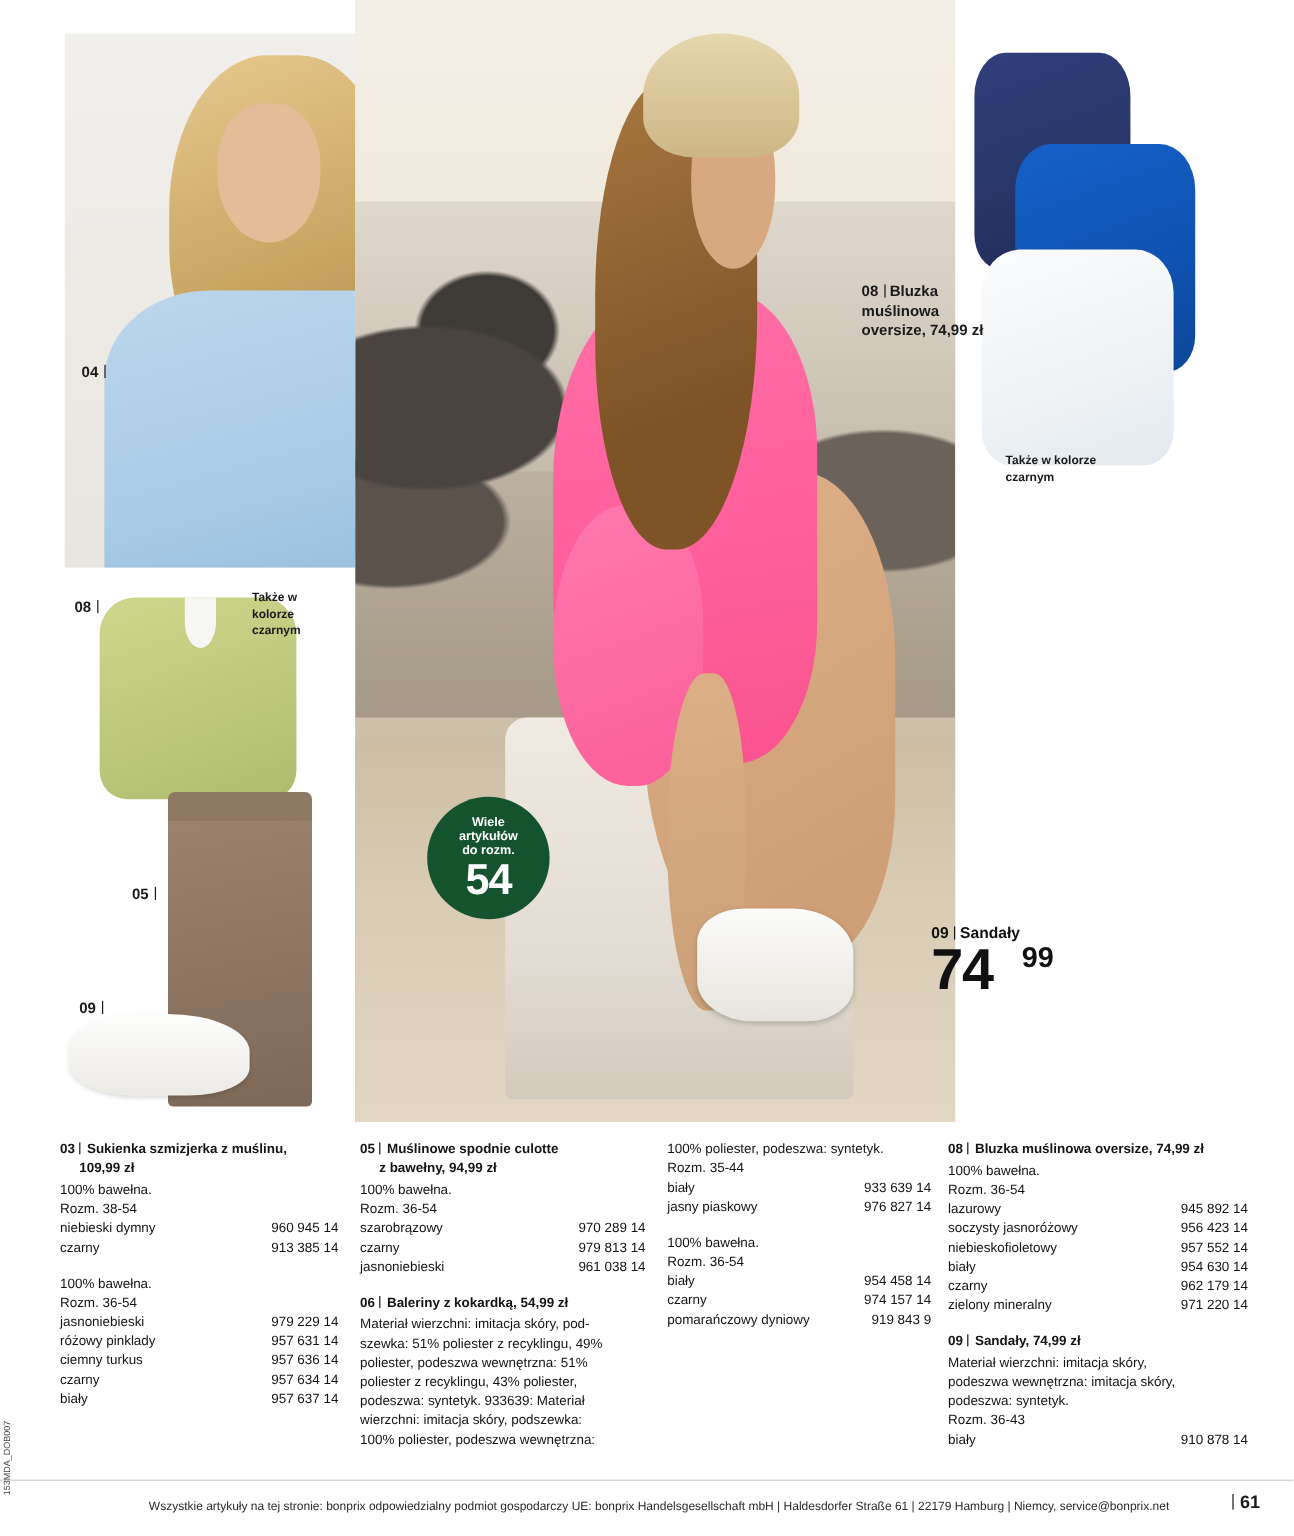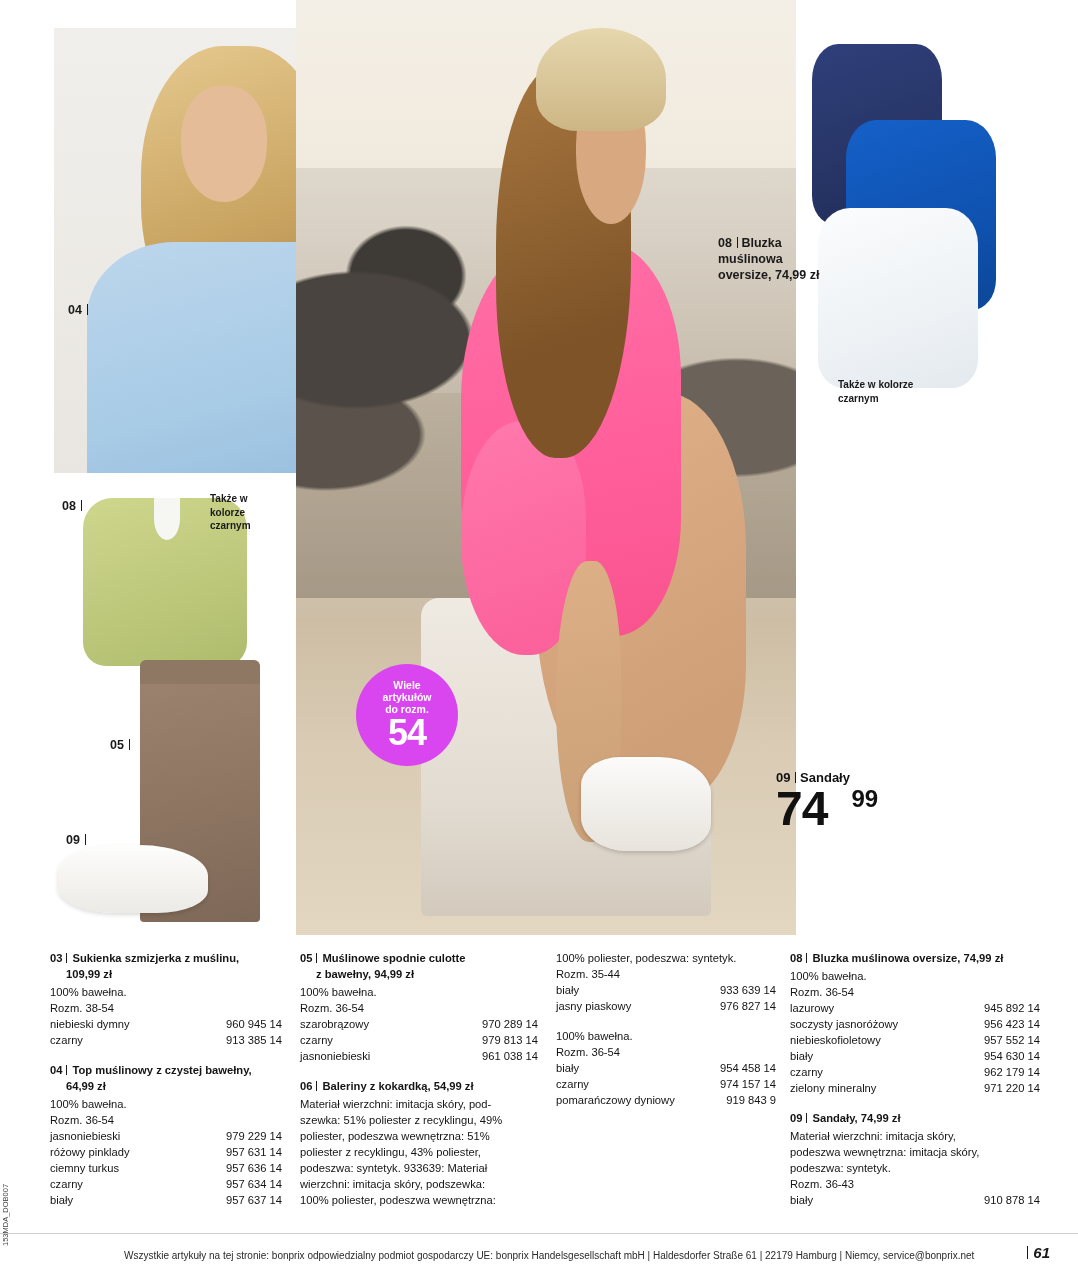--- a/index.html
+++ b/index.html
@@ -220,21 +220,21 @@
   .hero-price .cents {
     font-size: 24px; font-weight: bold; vertical-align: 18px; margin-left: 24px;
   }
 
   
   .badge-circle {
     position:absolute;
     left: 356px; top: 664px;
     width: 102px; height: 102px;
     border-radius: 50%;
-    background: #d946ef;
+    background: #14532d;
     color: #ffffff;
     text-align: center;
     box-sizing: border-box;
     padding-top: 16px;
   }
   .badge-circle .small {
     font-size: 10.5px;
     font-weight: bold;
     line-height: 1.12;
   }
@@ -297,21 +297,20 @@
     position:absolute;
     left: 124px; top: 16px;
     font-size: 10px;
     color: #2a2a2a;
   }
   .page-num {
     position:absolute;
     right: 28px; top: 10px;
     font-size: 15px;
     font-weight: bold;
-    font-style: italic;
   }
   .page-num .bar {
     display:inline-block;
     width:1px; height:13px; background:#1a1a1a;
     margin-right:5px; vertical-align:-1px;
   }
   .side-code {
     position:absolute;
     left: 10px; bottom: 34px;
     font-size: 7.5px;
@@ -422,21 +421,20 @@
           <span>niebieski dymny</span>
           <span class="code">960 945 14</span>
         </div>
         <div class="variant">
           <span>czarny</span>
           <span class="code">913 385 14</span>
         </div>
         <div class="spacer"></div>
       </div>
       <div>
-        <div class="item-title"><span class="num">04</span><span>Top muślinowy z czystej bawełny,</span><span class="cont">64,99 zł</span></div>
         <div class="desc">100% bawełna.</div>
         <div class="desc">Rozm. 36-54</div>
         <div class="variant">
           <span>jasnoniebieski</span>
           <span class="code">979 229 14</span>
         </div>
         <div class="variant">
           <span>różowy pinklady</span>
           <span class="code">957 631 14</span>
         </div>

